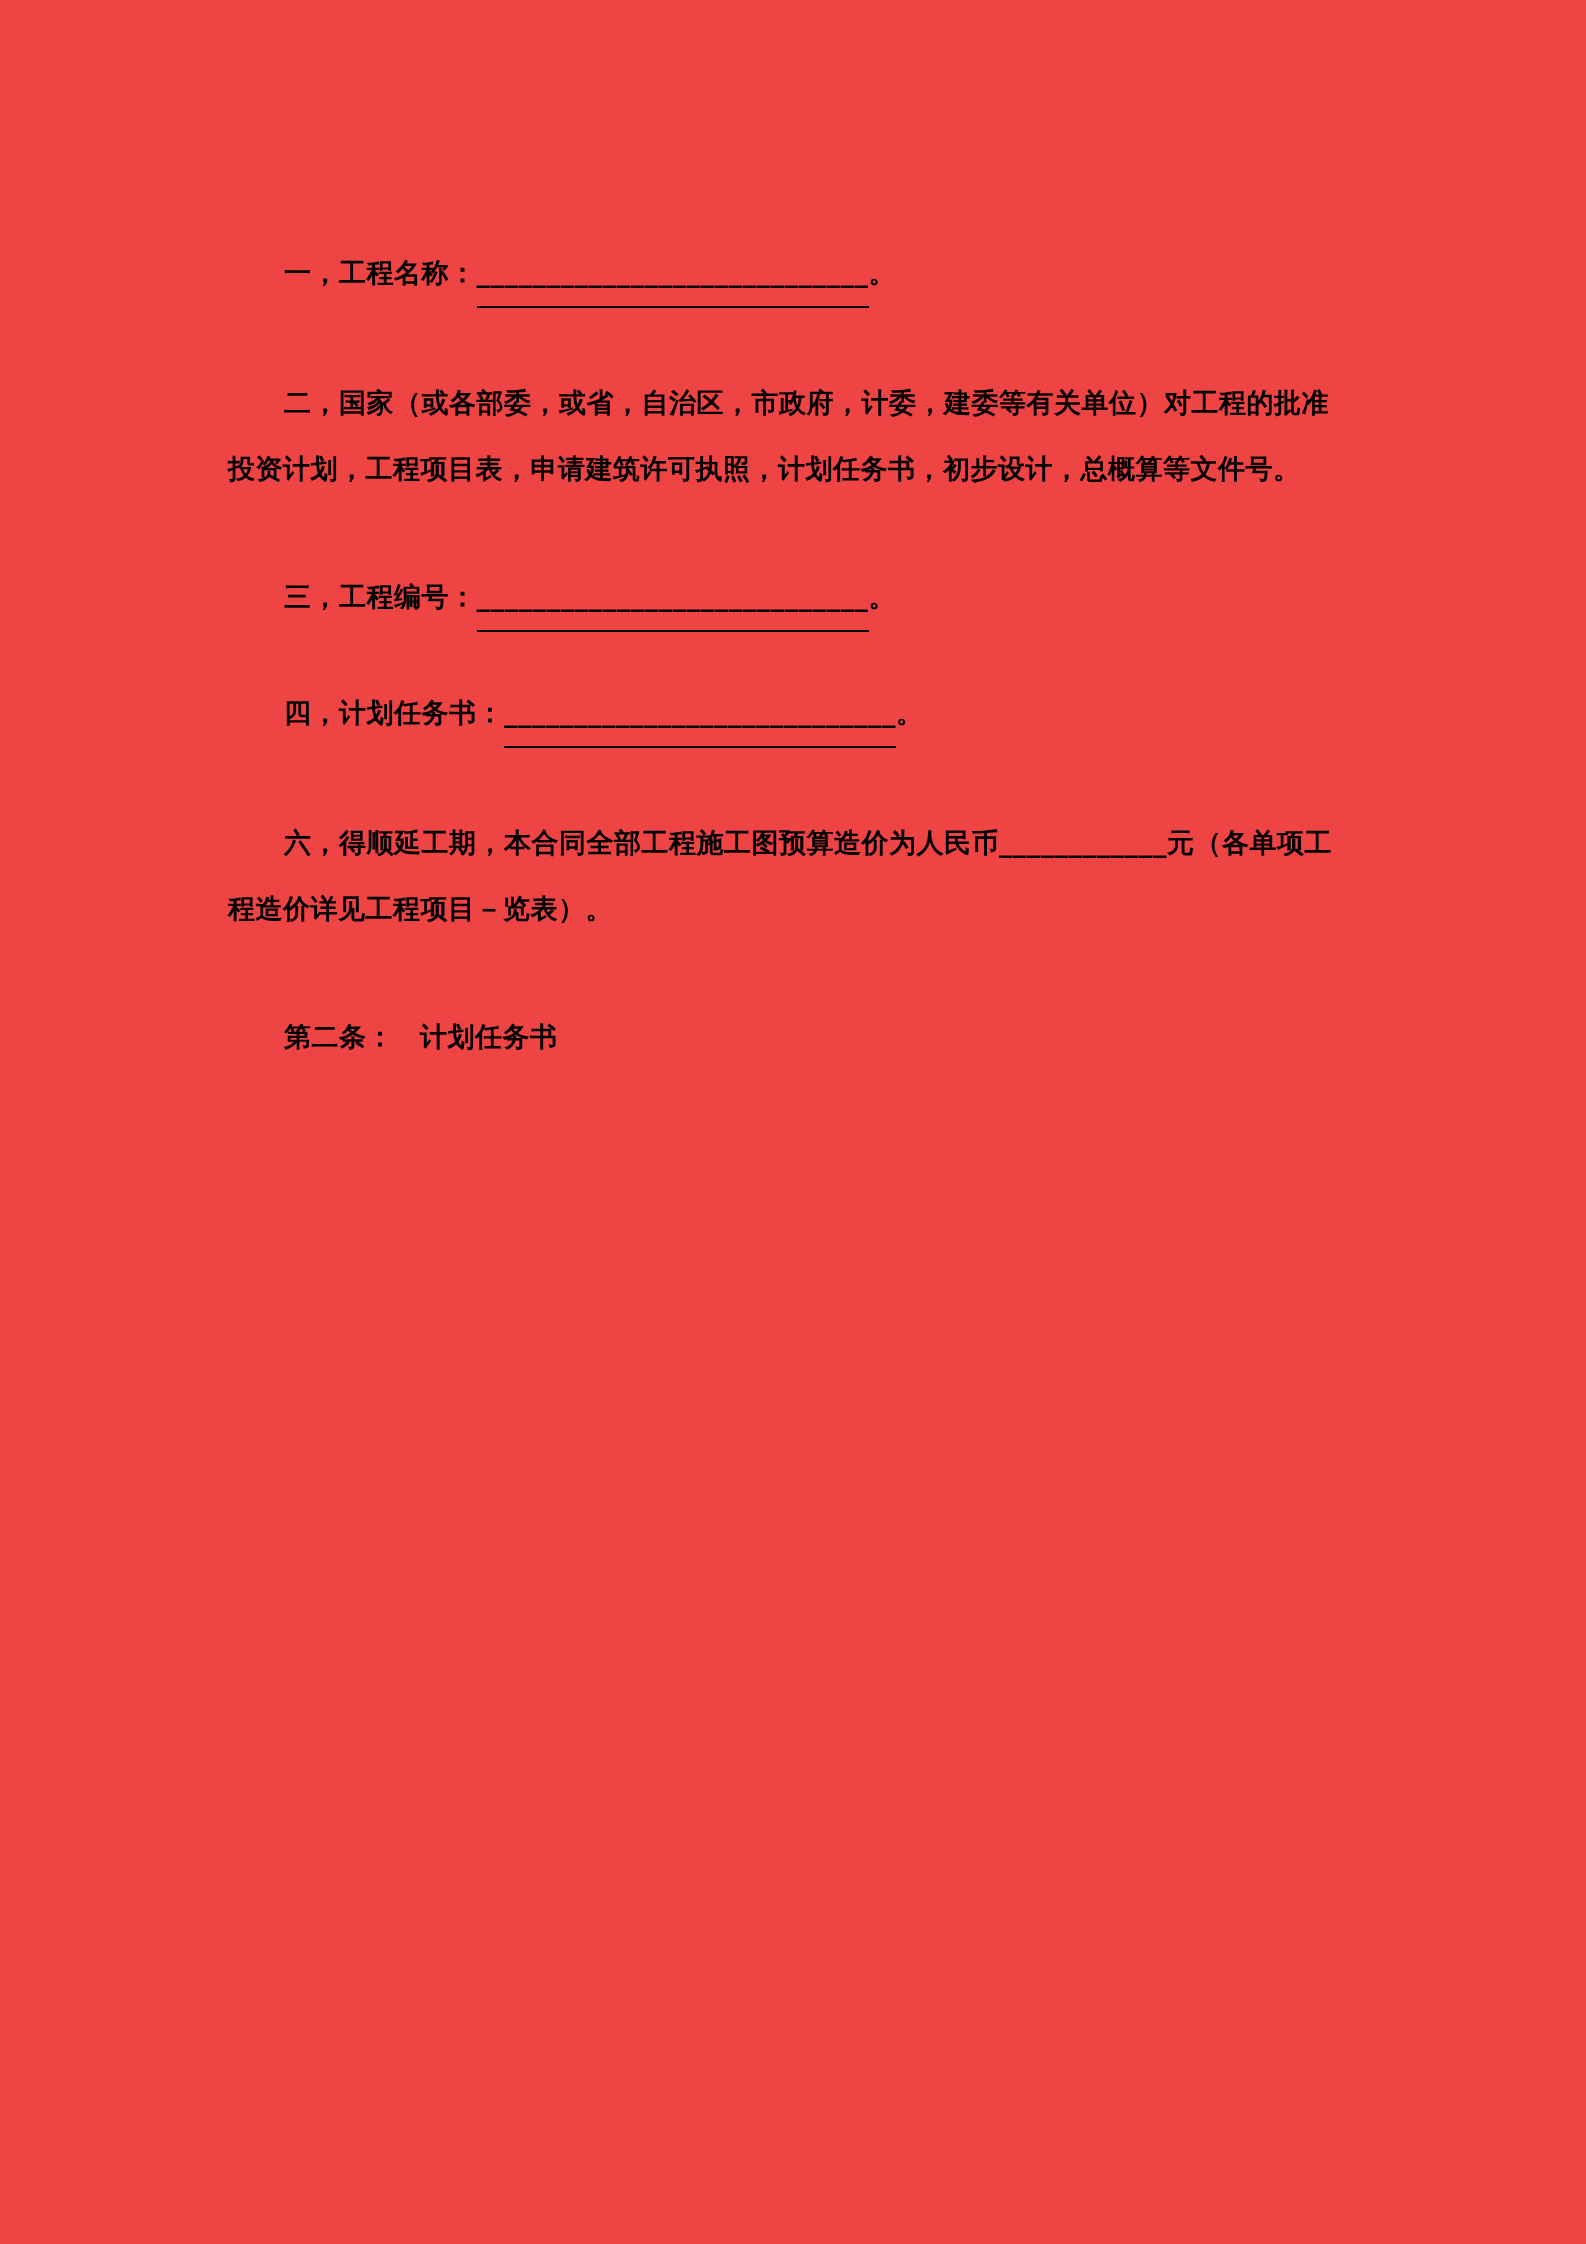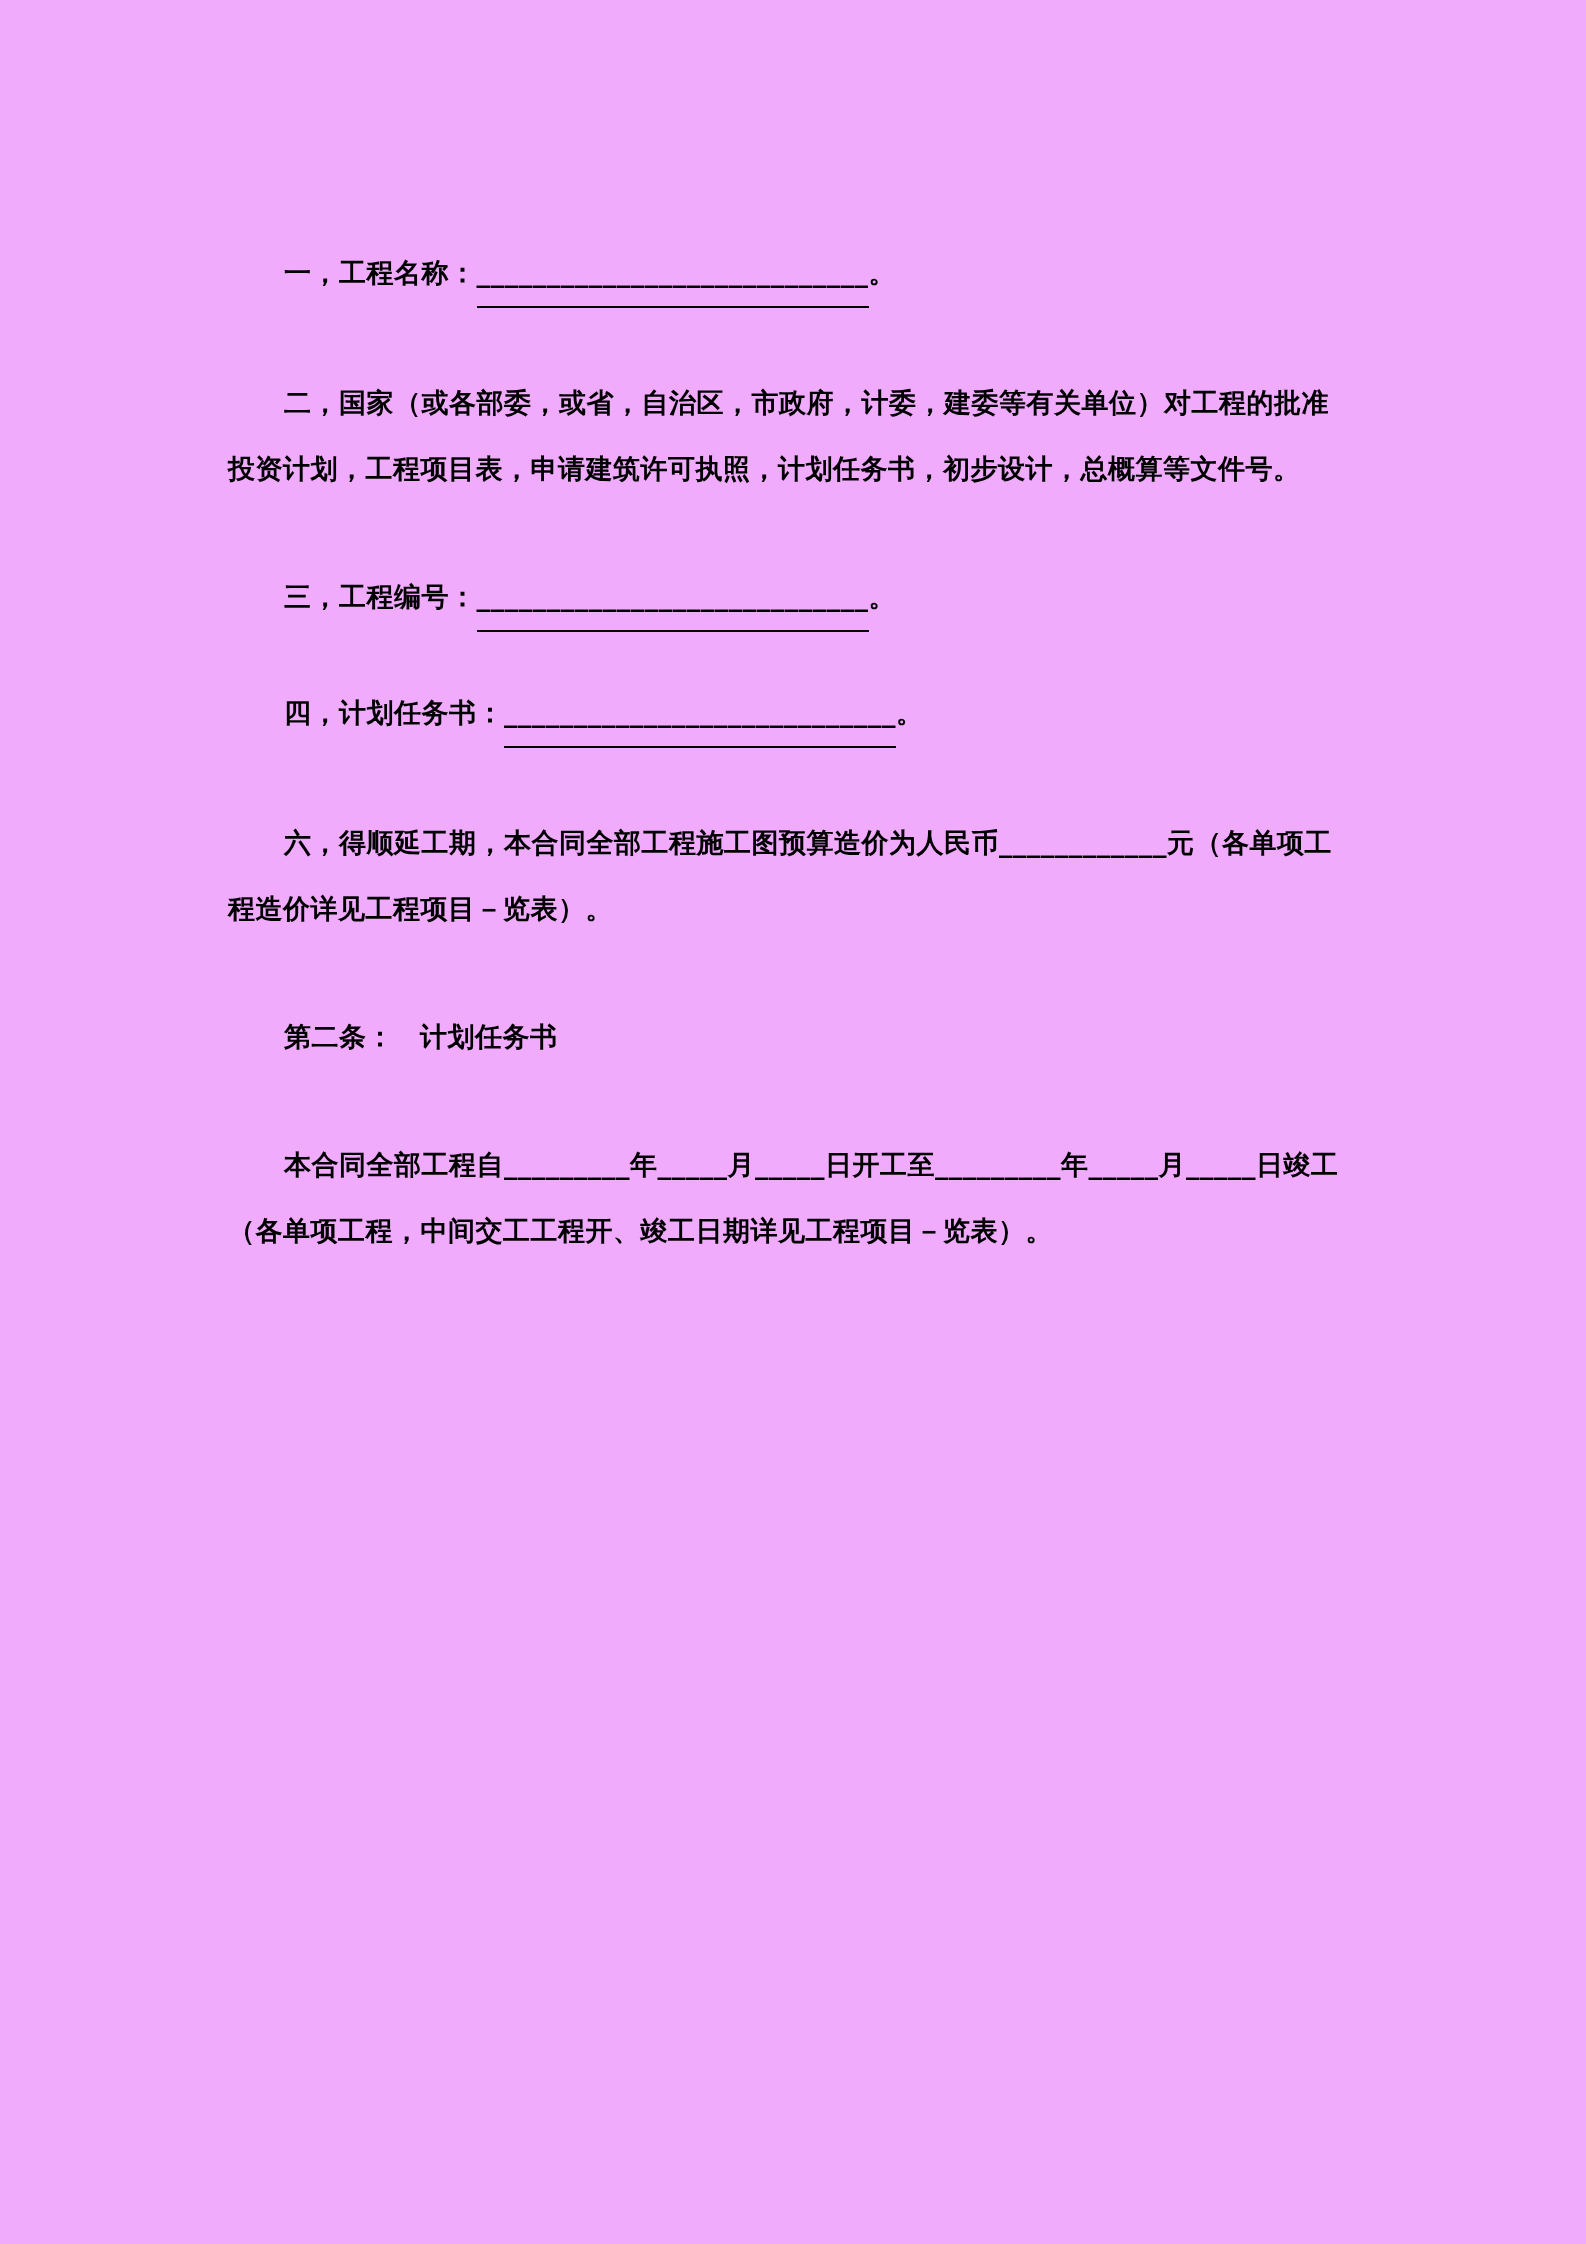--- a/index.html
+++ b/index.html
@@ -3,21 +3,21 @@
 <meta charset="utf-8">
 <style>
   html, body {
     margin: 0;
     padding: 0;
     background: #ffffff;
   }
   .page {
     width: 1586px;
     height: 2244px;
-    background: #f0abfc;
+    background: #ef4444;
     position: relative;
     box-sizing: border-box;
     padding: 16px;
     font-family: "DejaVu Sans", "Liberation Sans", sans-serif;
     color: #000000;
     overflow: hidden;
   }
   .content {
     position: absolute;
     left: 228px;
@@ -74,19 +74,16 @@
 
 
     <p class="para gap-lg">
       <span class="indent"></span><span>六，得顺延工期，本合同全部工程施工图预算造价为人民币____________元（各单项工程造价详见工程项目－览表）。</span>
     </p>
 
     <p class="para gap-lg">
       <span class="indent"></span><span>第二条：</span><span class="clause-gap"></span><span>计划任务书</span>
     </p>
 
-    <p class="para gap-lg">
-      <span class="indent"></span><span>本合同全部工程自_________年_____月_____日开工至_________年_____月_____日竣工（各单项工程，中间交工工程开、竣工日期详见工程项目－览表）。</span>
-    </p>
 
 
   </div>
 </div>
 
 </body></html>

